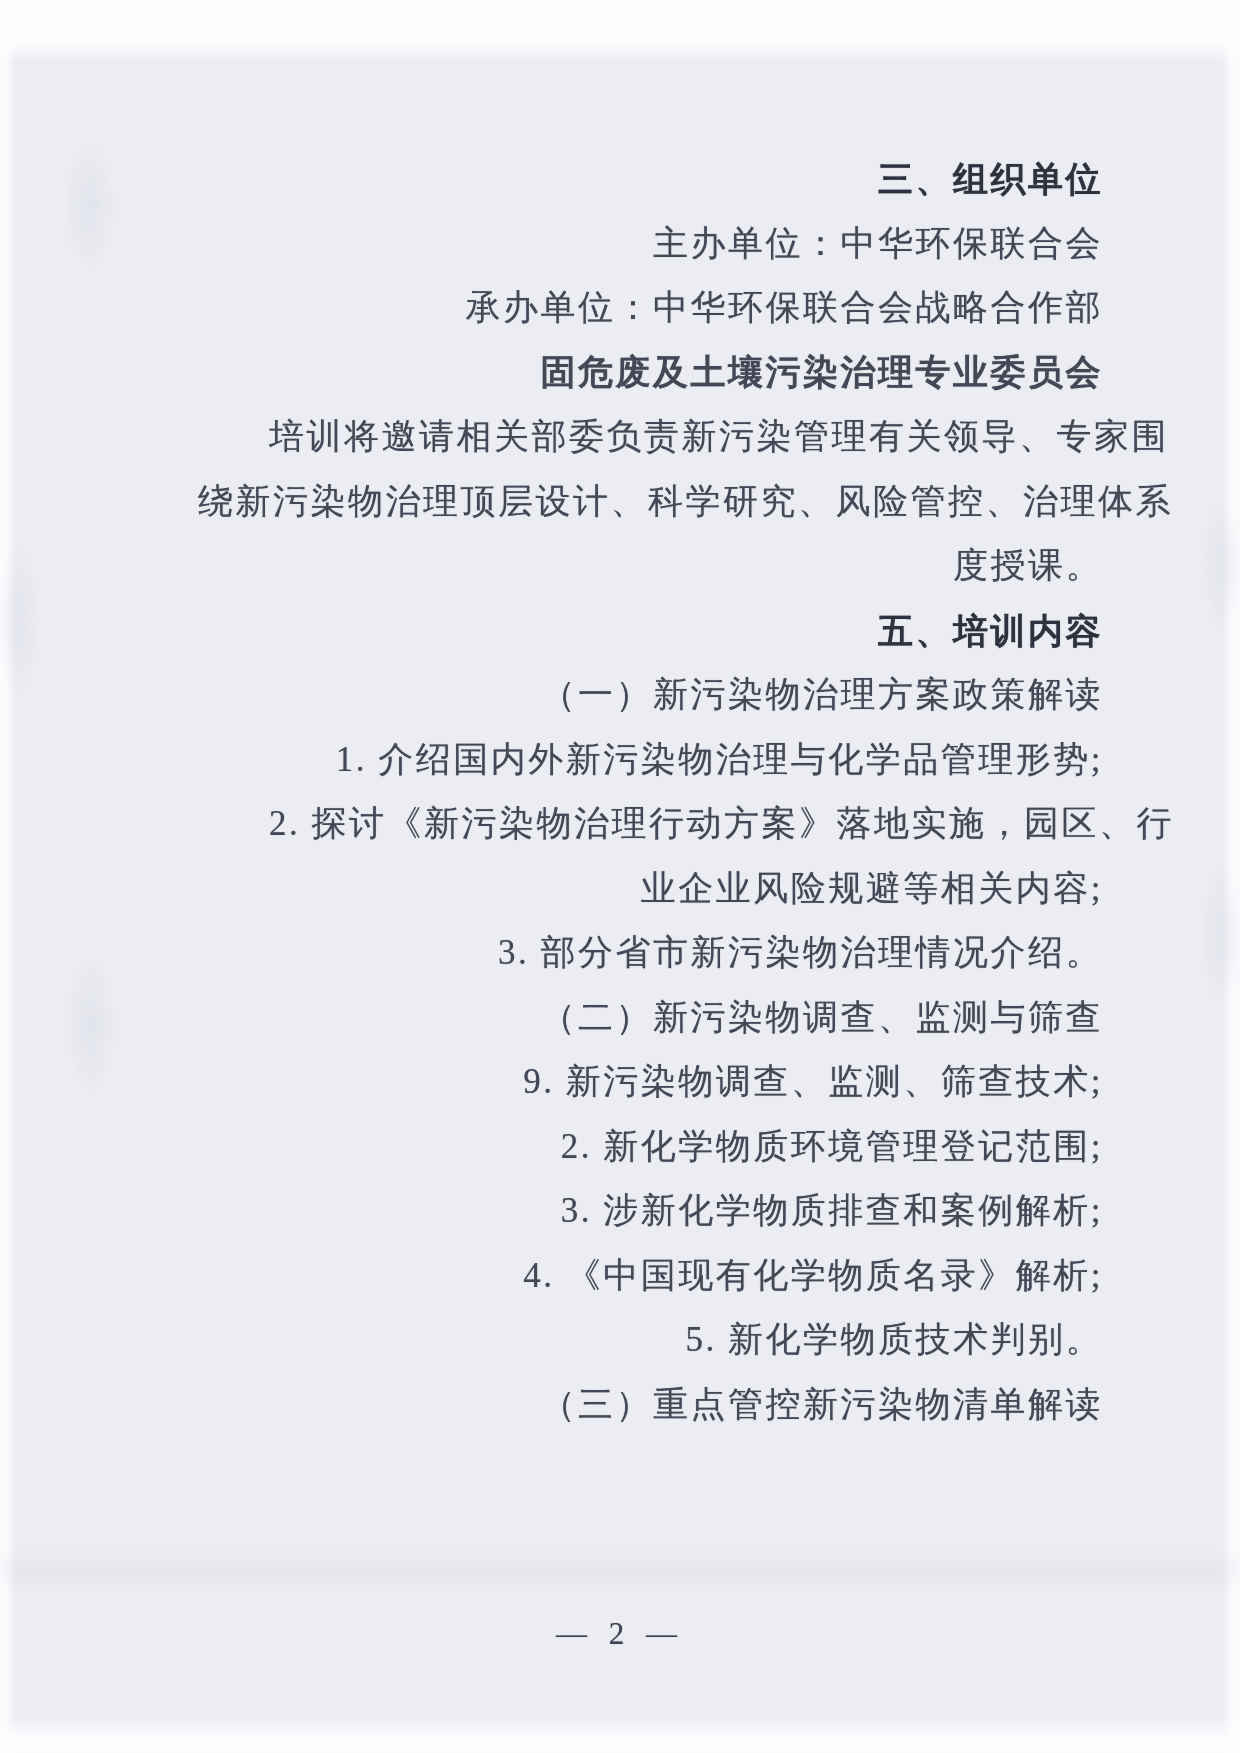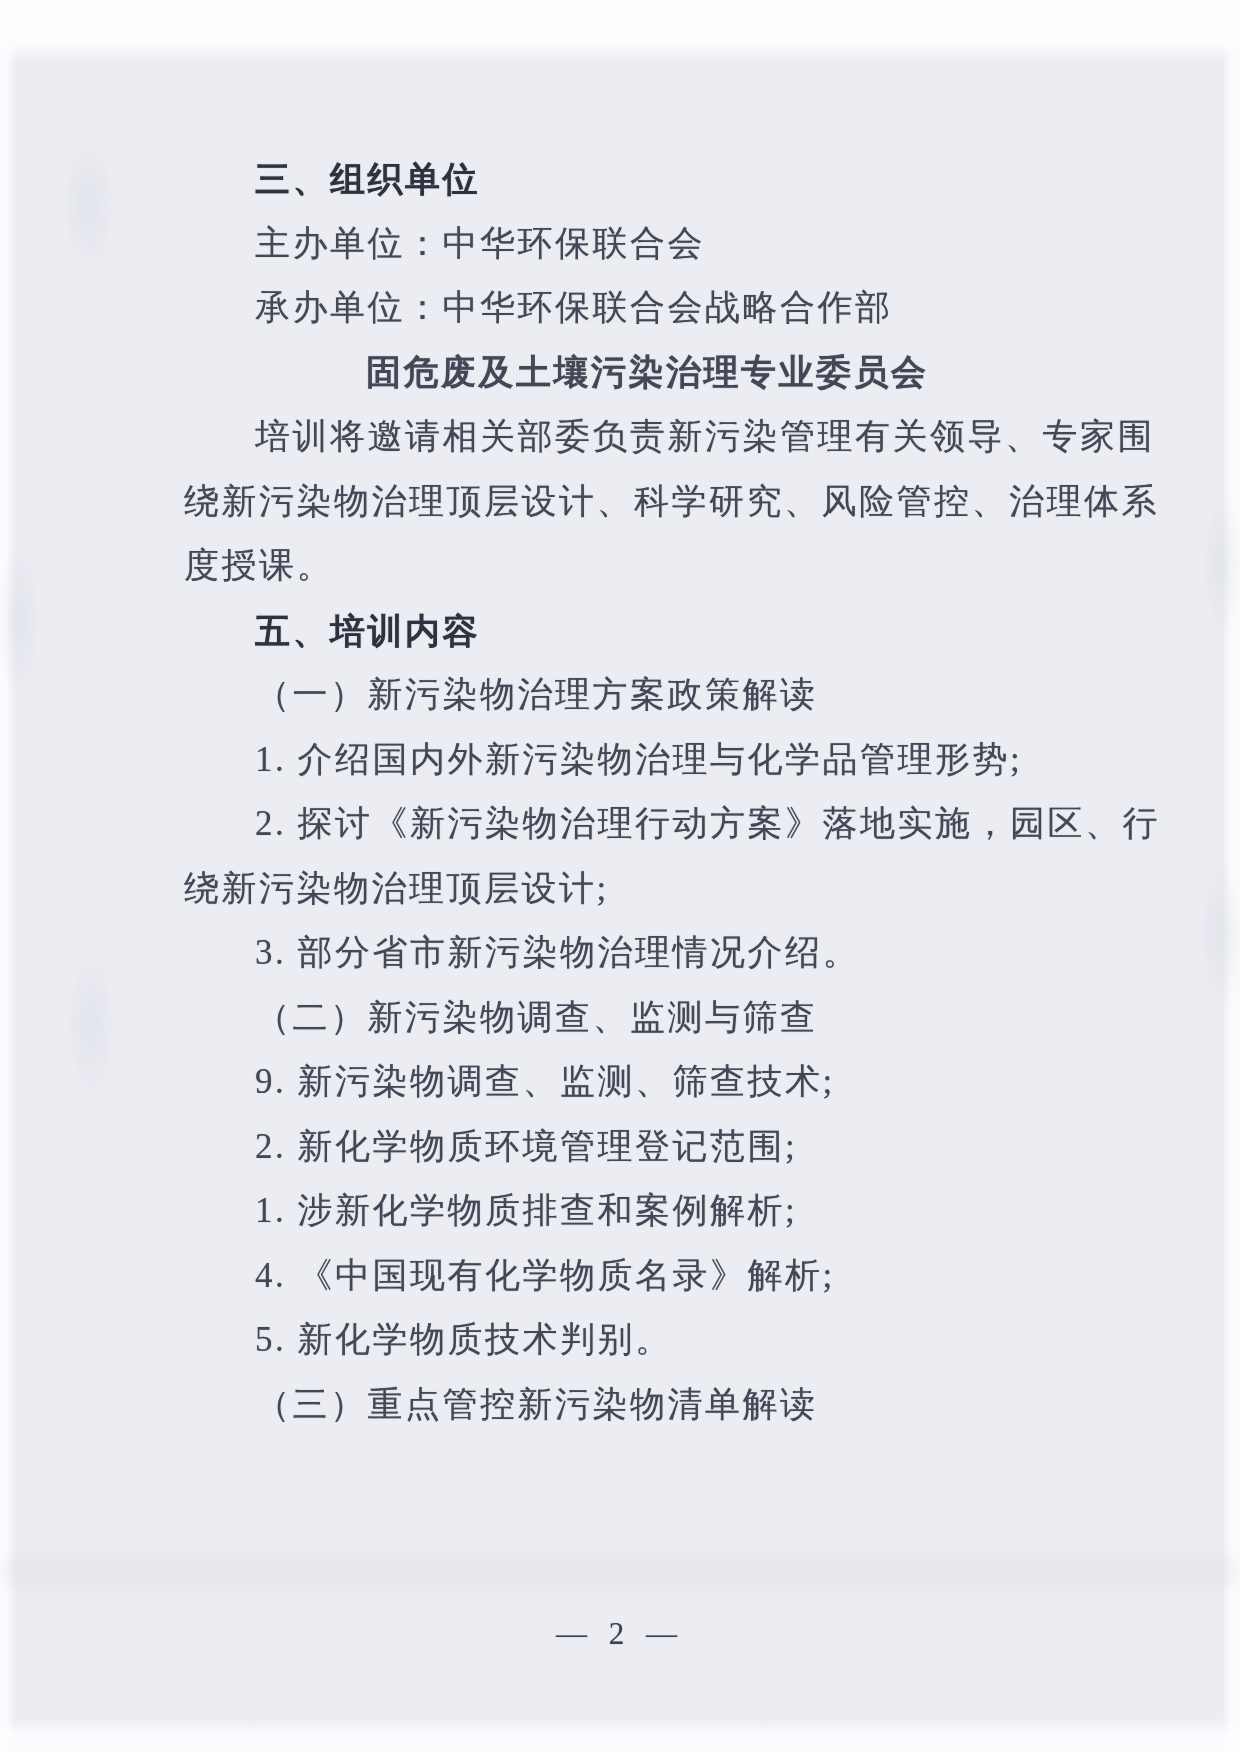--- a/index.html
+++ b/index.html
@@ -30,23 +30,24 @@
     filter: blur(2px);
   }
   .smudge.s1 { left: 62px;  top: 140px;  width: 54px; height: 130px; }
   .smudge.s2 { left: -6px;  top: 545px;  width: 46px; height: 150px; }
   .smudge.s3 { left: 66px;  top: 955px;  width: 50px; height: 140px; }
   .smudge.s4 { right: -8px; top: 860px;  width: 48px; height: 150px; }
   .smudge.s5 { right: -6px; top: 495px;  width: 44px; height: 140px; }
 
   .content {
     position: absolute;
-    left: 184px;
+    left: 198px;
     top: 147px;
     width: 905px;
+    text-align: right;
   }
 
   .line {
     height: 64.5px;
     line-height: 64.5px;
     font-size: 35px;
     letter-spacing: 2.5px;
     color: #424856;
     white-space: nowrap;
     text-shadow: 0 0 1px rgba(66,72,86,0.55);
@@ -91,25 +92,25 @@
       <div class="line indent">主办单位：中华环保联合会</div>
       <div class="line indent">承办单位：中华环保联合会战略合作部</div>
       <div class="line unit-indent">固危废及土壤污染治理专业委员会</div>
       <div class="line indent">培训将邀请相关部委负责新污染管理有关领导、专家围</div>
       <div class="line flush">绕新污染物治理顶层设计、科学研究、风险管控、治理体系</div>
       <div class="line flush">度授课。</div>
       <div class="line heading">五、培训内容</div>
       <div class="line indent">（一）新污染物治理方案政策解读</div>
       <div class="line indent">1. 介绍国内外新污染物治理与化学品管理形势;</div>
       <div class="line indent">2. 探讨《新污染物治理行动方案》落地实施，园区、行</div>
-      <div class="line flush">绕新污染物治理顶层设计;</div>
+      <div class="line flush">业企业风险规避等相关内容;</div>
       <div class="line indent">3. 部分省市新污染物治理情况介绍。</div>
       <div class="line indent">（二）新污染物调查、监测与筛查</div>
       <div class="line indent">9. 新污染物调查、监测、筛查技术;</div>
       <div class="line indent">2. 新化学物质环境管理登记范围;</div>
-      <div class="line indent">1. 涉新化学物质排查和案例解析;</div>
+      <div class="line indent">3. 涉新化学物质排查和案例解析;</div>
       <div class="line indent">4. 《中国现有化学物质名录》解析;</div>
       <div class="line indent">5. 新化学物质技术判别。</div>
       <div class="line indent">（三）重点管控新污染物清单解读</div>
     </div>
 
   <div class="footer">— 2 —</div>
 </div>
 
 </body></html>

